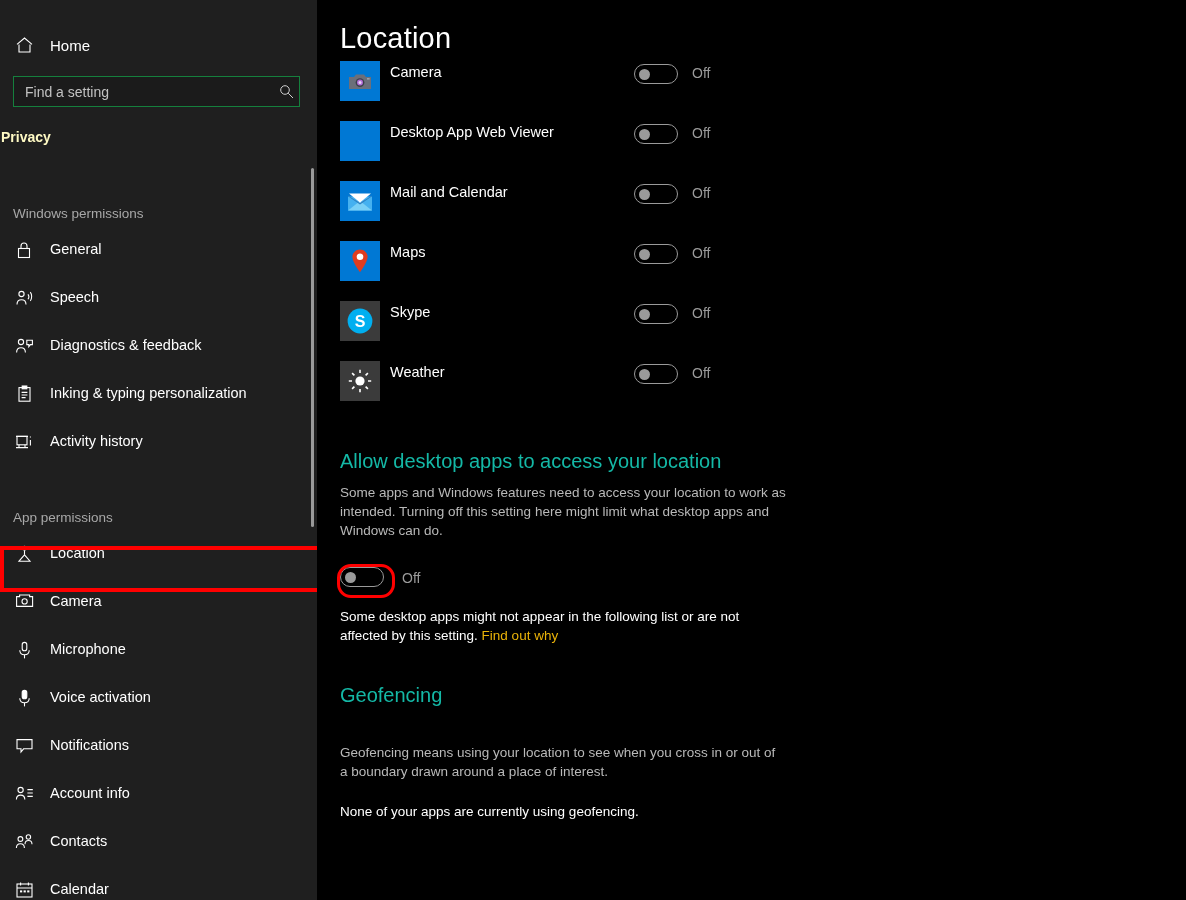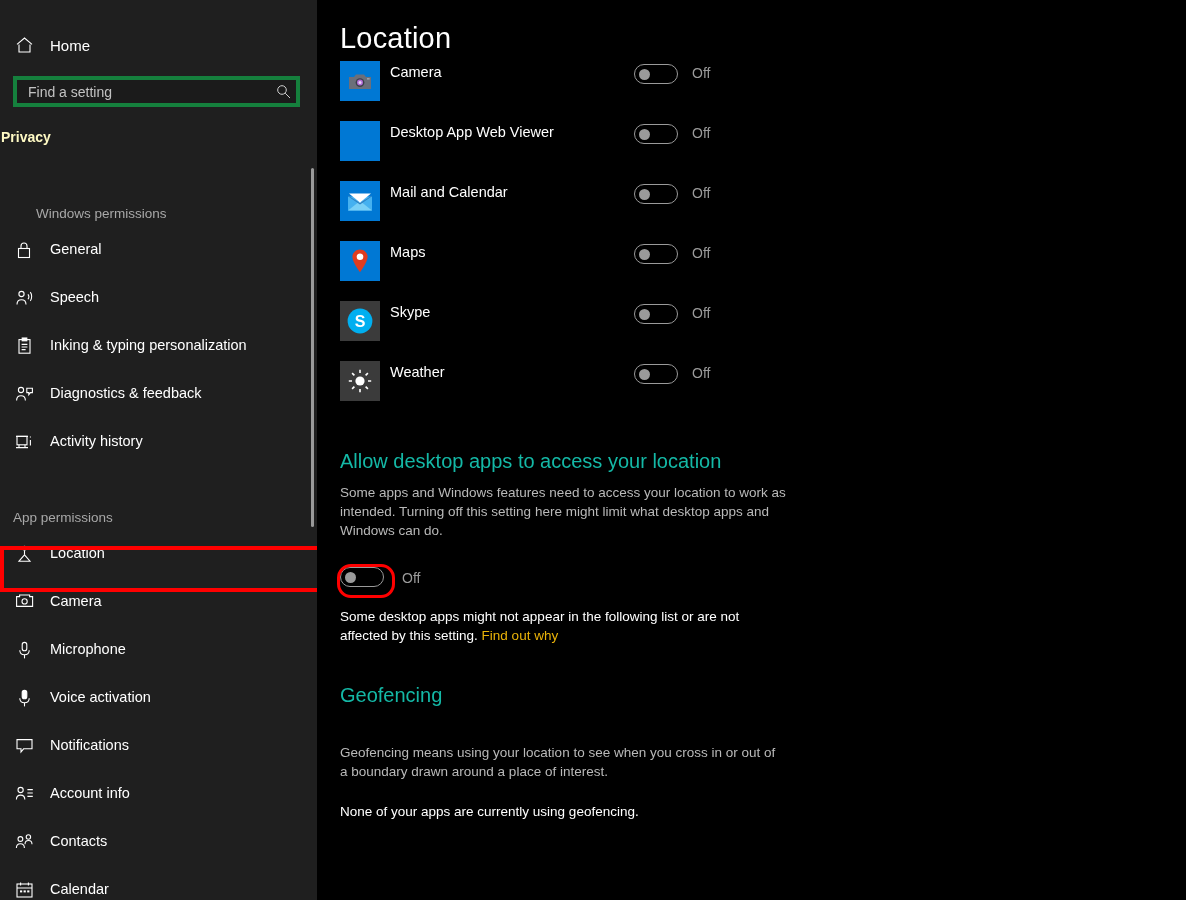--- a/index.html
+++ b/index.html
@@ -22,42 +22,42 @@
     position: absolute; left: 0; top: 29px;
     width: 300px; height: 32px;
     display: flex; align-items: center;
   }
   .home-icon { width: 24px; margin-left: 12px; display: flex; justify-content: center; align-items: center; }
   .home-label { margin-left: 14px; color: #ffffff; font-size: 15px; }
 
   .search-box {
     position: absolute; left: 13px; top: 76px;
     width: 287px; height: 31px;
-    border: 4px solid #15803d;
+    border: 1px solid #15803d;
     background: #1b1b1b;
     display: flex; align-items: center;
   }
   .search-input {
     flex: 1; background: transparent; border: none; outline: none;
     color: #c9c9c9; font-size: 14px;
     font-family: "Liberation Sans", sans-serif;
     padding-left: 11px;
   }
   .search-input::placeholder { color: #c2c2c2; opacity: 1; }
   .search-icon { width: 26px; display:flex; align-items:center; justify-content:center; color:#d0d0d0; }
 
   .section-title-privacy {
     position: absolute; left: 1px; top: 129px;
     color: #fef9c3; font-size: 14px; font-weight: bold;
   }
   .group-header {
     position: absolute; left: 13px;
     color: #a8a8a8; font-size: 13.5px;
   }
-  #grp-windows { top: 206px; margin-left: 23px; }
+  #grp-windows { top: 206px; }
   #grp-app { top: 510px; }
 
   .nav-list { position: absolute; left: 0; width: 317px; }
   #nav-windows { top: 241px; }
   #nav-app { top: 545px; }
 
   .nav-item {
     position: relative;
     height: 48px; width: 300px;
     display: flex; align-items: flex-start;
@@ -227,38 +227,38 @@
             <path d="M2 15.5c0-3 2-4.8 4.5-4.8S11 12.5 11 15.5"></path>
             <path d="M13 5.2c1 1.4 1 3.6 0 5"></path>
             <path d="M15.3 3.2c1.8 2.3 1.8 6.3 0 8.6"></path>
           </svg>
         </span>
         <span class="nav-label">Speech</span>
       </div>
 
       <div class="nav-item">
         <span class="nav-ico">
+          <svg width="19" height="18" viewBox="0 0 19 18" fill="none" stroke="#ffffff" stroke-width="1.1">
+            <circle cx="6" cy="5" r="2.6"></circle>
+            <path d="M1.6 15.5c0-3 2-4.8 4.4-4.8s4.4 1.8 4.4 4.8"></path>
+            <path d="M11.8 3.2h5.6v4.4h-2l-1.6 2v-2h-2z"></path>
+          </svg>
+        </span>
+        <span class="nav-label">Diagnostics &amp; feedback</span>
+      </div>
+
+      <div class="nav-item">
+        <span class="nav-ico">
           <svg width="15" height="18" viewBox="0 0 15 18" fill="none" stroke="#ffffff" stroke-width="1.1">
             <rect x="2" y="2.6" width="11" height="13.6"></rect>
             <rect x="5.2" y="1" width="4.6" height="2.8" fill="#ffffff"></rect>
             <path d="M4.6 7.4h5.8M4.6 10h5.8M4.6 12.6h4"></path>
           </svg>
         </span>
         <span class="nav-label">Inking &amp; typing personalization</span>
-      </div>
-
-      <div class="nav-item">
-        <span class="nav-ico">
-          <svg width="19" height="18" viewBox="0 0 19 18" fill="none" stroke="#ffffff" stroke-width="1.1">
-            <circle cx="6" cy="5" r="2.6"></circle>
-            <path d="M1.6 15.5c0-3 2-4.8 4.4-4.8s4.4 1.8 4.4 4.8"></path>
-            <path d="M11.8 3.2h5.6v4.4h-2l-1.6 2v-2h-2z"></path>
-          </svg>
-        </span>
-        <span class="nav-label">Diagnostics &amp; feedback</span>
       </div>
 
       <div class="nav-item">
         <span class="nav-ico">
           <svg width="19" height="18" viewBox="0 0 19 18" fill="none" stroke="#ffffff" stroke-width="1.1">
             <rect x="2" y="3.4" width="10" height="8.4"></rect>
             <path d="M1 3.4h12M1 14.6h12M4 11.8v2.8M10 11.8v2.8"></path>
             <path d="M15.4 3.4v1M15.4 7v5.4"></path>
           </svg>
         </span>

